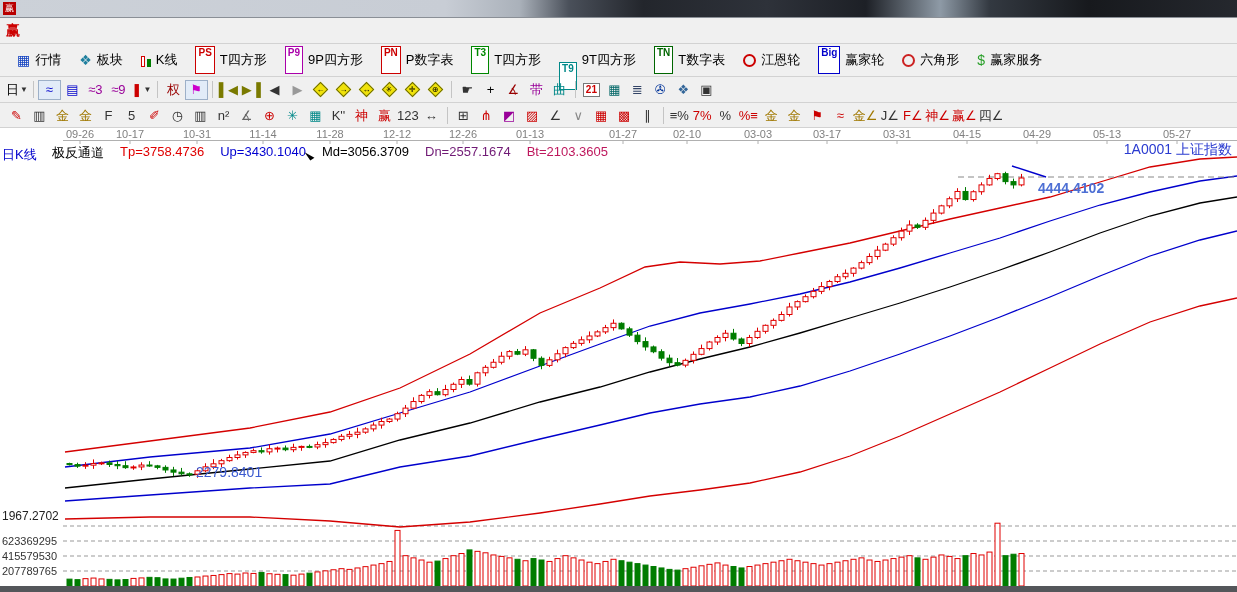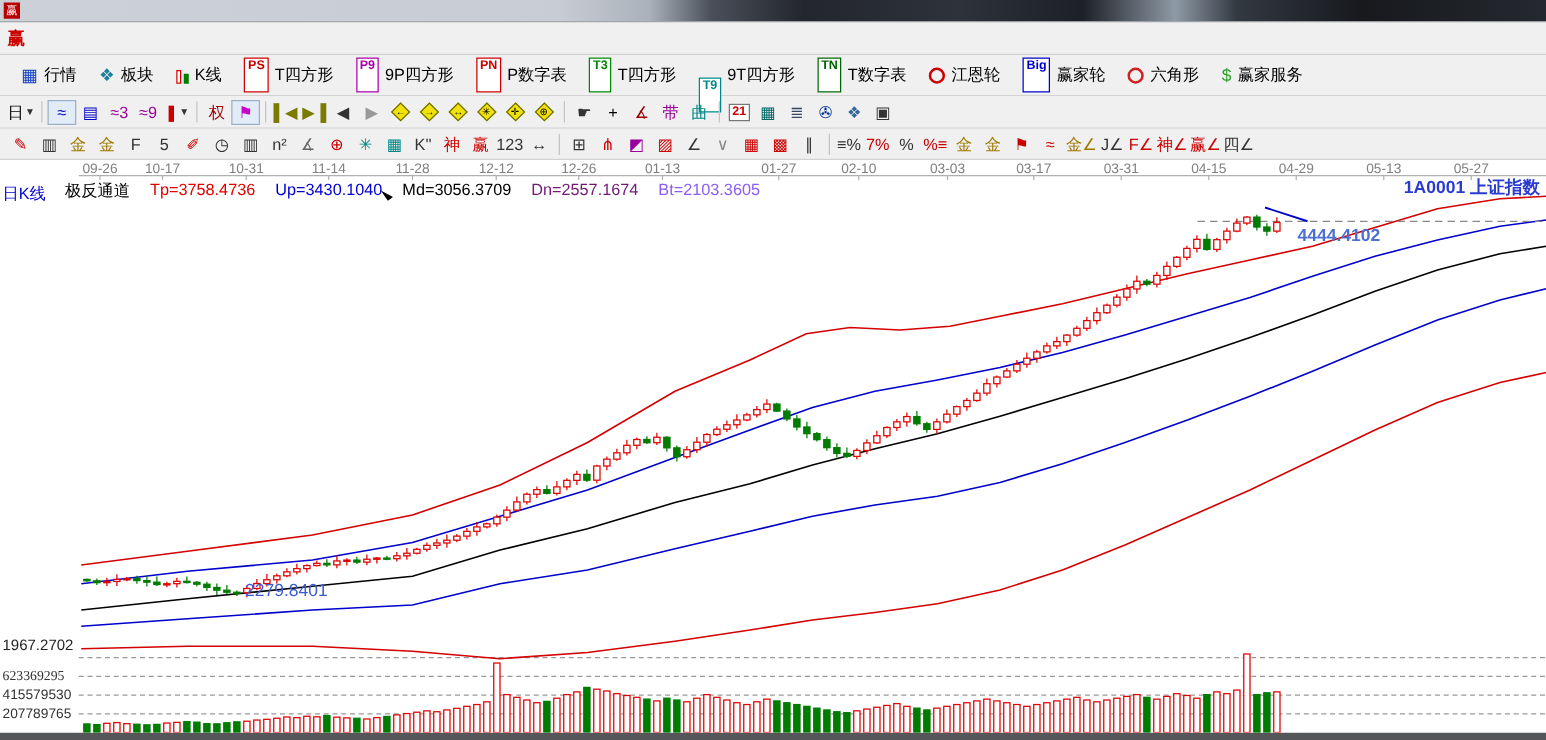--- a/index.html
+++ b/index.html
@@ -52,21 +52,21 @@
   .cal { border:1px solid #777; background:#fff; color:#cc0000; font-size:10px; font-weight:bold;
     padding:0 2px; height:14px; line-height:12px; }
 
   
   .chart { position:relative; width:1237px; height:458px; background:#fff; }
   .chart svg { position:absolute; left:0; top:0; }
   .lbl { position:absolute; white-space:nowrap; }
   .lbl-kline { left:2px; top:18px; font-size:13px; color:#0000cc; }
   .legend { position:absolute; left:52px; top:16px; display:flex; gap:16px; font-size:13px; color:#000; }
   .legend b { font-weight:normal; }
-  .lbl-symbol { right:5px; top:13px; font-size:14px; color:#2a3bd0; font-weight:bold; }
+  .lbl-symbol { right:5px; top:13px; font-size:14px; color:#2a3bd0; font-weight:normal; }
   .lbl-price { left:1038px; top:52px; font-size:14px; color:#4d6fd4; font-weight:bold; }
   .lbl-low { left:196px; top:336px; font-size:14px; color:#3c5bd0; }
   .lbl-min { left:2px; top:381px; font-size:12px; color:#222; }
   .lbl-vol { left:2px; font-size:11px; color:#333; }
   .cursor-pen { position:absolute; left:307px; top:22px; width:0; height:0;
     border-left:5px solid #000; border-top:10px solid transparent; transform:rotate(-35deg); }
 
   .statusstrip { height:6px; background:#54565a; }
 </style>
 </head>
@@ -786,26 +786,26 @@
         <rect x="1019" y="178" width="5" height="6.898704877398984" fill="#ffffff" stroke="#e00000" stroke-width="1"></rect>
         <rect x="1019" y="553.5152431112283" width="5" height="32.484756888771685" fill="#ffffff" stroke="#e00000" stroke-width="1"></rect>
       </svg>
     <span class="lbl lbl-kline">日K线</span>
     <div class="legend">
       <b>极反通道</b>
     <span style="color: rgb(224, 0, 0);">Tp=3758.4736</span>
         <span style="color: rgb(0, 0, 208);">Up=3430.1040</span>
         <span style="color: rgb(0, 0, 0);">Md=3056.3709</span>
         <span style="color: #701a75;">Dn=2557.1674</span>
-        <span style="color: #8b5cf6;">Bt=2103.3605</span>
+        <span style="color: #be185d;">Bt=2103.3605</span>
       </div>
     <span class="lbl lbl-symbol">1A0001  上证指数</span>
     <span class="lbl lbl-price">4444.4102</span>
     <span class="lbl lbl-low">2279.8401</span>
     <span class="lbl lbl-min">1967.2702</span>
-    <span class="lbl lbl-vol" style="top:407px;font-family:Liberation Serif, serif;">623369295</span>
+    <span class="lbl lbl-vol" style="top:407px;">623369295</span>
     <span class="lbl lbl-vol" style="top:422px;">415579530</span>
     <span class="lbl lbl-vol" style="top:437px;">207789765</span>
     <span class="cursor-pen"></span>
   </div>
 
   <div class="statusstrip"></div>
 </div>
 
 </body></html>

